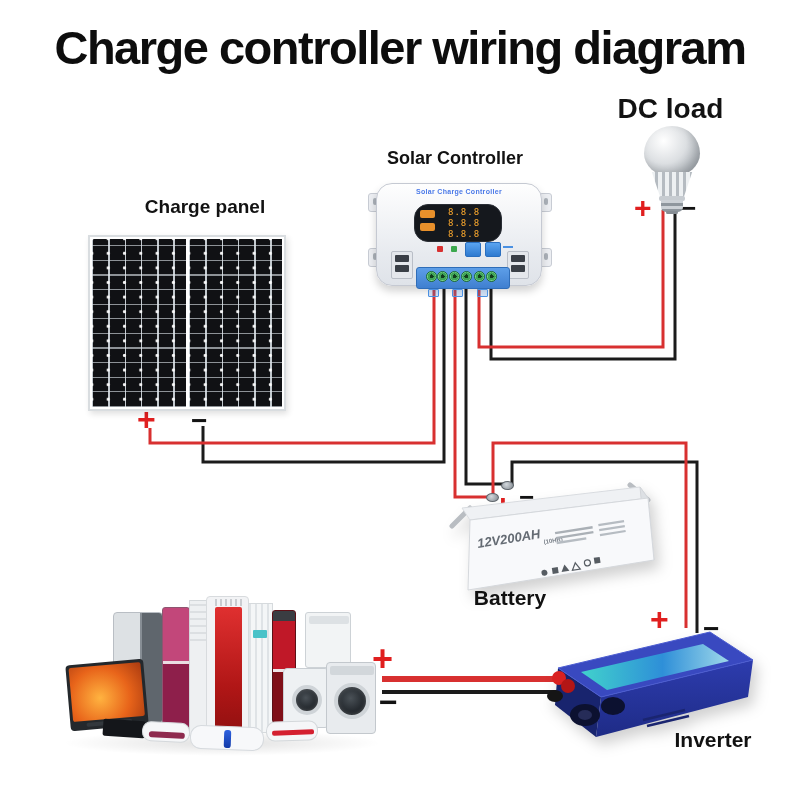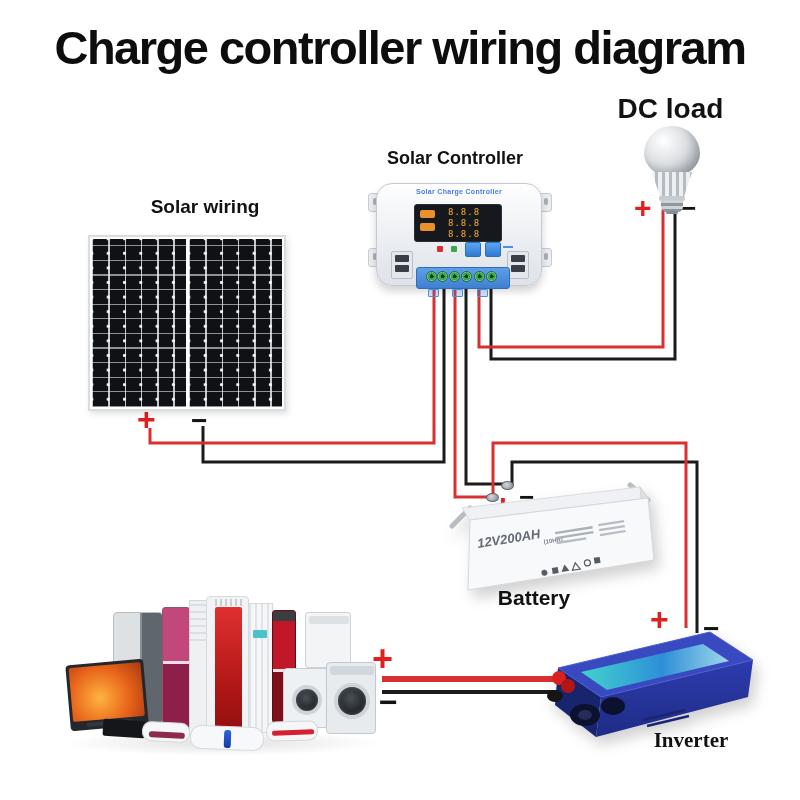--- a/index.html
+++ b/index.html
@@ -38,21 +38,21 @@
   .ctl-body{position:absolute;left:376px;top:183px;width:164px;height:101px;z-index:3;
     background:linear-gradient(180deg,#fefefe,#e7eaef 70%,#dfe3e9);
     border:1px solid #c5c9d2;border-radius:16px;
     box-shadow:0 5px 9px rgba(0,0,0,.18);}
   .ear{position:absolute;width:11px;height:17px;background:#eceef2;border:1px solid #c8ccd4;
     border-radius:3px;z-index:2;}
   .ear i{display:block;width:4px;height:7px;background:#aab0b8;border-radius:2px;margin:4px auto;}
   .ctl-title{position:absolute;left:0;top:4px;width:164px;text-align:center;
     font-size:7px;font-weight:bold;color:#4a79e8;letter-spacing:.3px;}
   .lcd{position:absolute;left:37px;top:20px;width:86px;height:36px;background:#15181d;
-    border-radius:3px;border:1px solid #2a2e35;}
+    border-radius:14px;border:1px solid #2a2e35;}
   .lcd .blk{position:absolute;width:15px;height:8px;background:#ff9d2e;border-radius:2px;opacity:.9;}
   .lcd .row{position:absolute;left:33px;width:50px;color:#ffab2e;
     font-family:"DejaVu Sans Mono",monospace;font-size:9px;line-height:10px;letter-spacing:1px;}
   .led{position:absolute;width:6px;height:6px;border-radius:1px;}
   .btn{position:absolute;width:14px;height:13px;background:linear-gradient(180deg,#5aa4f0,#2f7ad0);
     border:1px solid #2a6fc0;border-radius:2px;}
   .btn-tag{position:absolute;width:10px;height:2px;background:#4a90e2;}
   .usb{position:absolute;width:20px;height:26px;background:#e4e7ec;border:1px solid #b9bec7;
     border-radius:2px;}
   .usb i{display:block;width:14px;height:7px;background:#3a3f47;border-radius:1px;margin:3px auto 0;}
@@ -146,21 +146,21 @@
     <polyline class="wn" points="491,286 491,359 675,359 675,210"></polyline>
     <polyline class="wn" points="512,486 512,462 697,462 697,633"></polyline>
     <line class="wn wthick-n" x1="382" y1="692" x2="580" y2="692"></line>
     <polyline class="wp" points="150,428 150,443 434,443 434,286"></polyline>
     <polyline class="wp" points="455,286 455,497 492,497"></polyline>
     <polyline class="wp" points="479,286 479,347 663,347 663,210"></polyline>
     <polyline class="wp" points="493,497 493,443 686,443 686,628"></polyline>
     <line class="wp wthick-p" x1="382" y1="679" x2="562" y2="679"></line>
   </svg>
 
-  <div class="lbl" style="left:110px;top:196px;width:190px;font-size:19px;">Solar wiring</div>
+  <div class="lbl" style="left:110px;top:196px;width:190px;font-size:19px;">Charge panel</div>
   <div class="solar-frame">
     <div class="pv"></div>
     <div class="pv"></div>
   </div>
   <div class="pm plus" style="left:137px;top:403px;font-size:32px;">+</div>
   <div class="pm minus" style="left:191px;top:407px;font-size:28px;">−</div>
 
   <div class="lbl" style="left:365px;top:148px;width:180px;font-size:18px;">Solar Controller</div>
   <div class="ear" style="left:368px;top:193px;">
       <i></i>
@@ -241,21 +241,21 @@
       <path d="M117 96 l4 7 h-8 z"></path>
       <path d="M128 96 l4 7 h-8 z" fill="none" stroke="#565c62" stroke-width="1.2"></path>
       <circle cx="140" cy="98" r="3" fill="none" stroke="#565c62" stroke-width="1.2"></circle>
       <rect x="147" y="94" width="6" height="6"></rect>
     </g>
   </svg>
   <div class="batt-term" style="left:486px;top:493px;"></div>
   <div class="batt-term" style="left:501px;top:481px;"></div>
   <div class="pm plus" style="left:493px;top:489px;font-size:34px;">+</div>
   <div class="pm minus" style="left:519px;top:484px;font-size:26px;">−</div>
-  <div class="lbl" style="left:444px;top:586px;width:180px;font-size:21px;">Battery</div>
+  <div class="lbl" style="left:420px;top:586px;width:180px;font-size:21px;">Battery</div>
 
   <svg class="dev-svg shadowed" style="left:545px;top:620px;" width="230" height="130" viewBox="0 0 230 130">
     <defs>
       <linearGradient id="tealgrad" x1="0" y1="0" x2="1" y2="0">
         <stop offset="0" stop-color="#41d2cc"></stop>
         <stop offset="0.55" stop-color="#2e8fd8"></stop>
         <stop offset="1" stop-color="#9fd8ea"></stop>
       </linearGradient>
       <linearGradient id="frontgrad" x1="0" y1="0" x2="0" y2="1">
         <stop offset="0" stop-color="#2d3cae"></stop>
@@ -270,21 +270,21 @@
     <ellipse cx="68" cy="86" rx="12" ry="9" fill="#0c1130"></ellipse>
     <ellipse cx="40" cy="95" rx="7" ry="5" fill="#262c58"></ellipse>
     <line x1="98" y1="100" x2="140" y2="90" stroke="#1a2570" stroke-width="2.5"></line>
     <line x1="102" y1="106" x2="144" y2="96" stroke="#1a2570" stroke-width="2.5"></line>
     <ellipse cx="10" cy="76" rx="8" ry="6" fill="#151515"></ellipse>
     <circle cx="14" cy="58" r="7" fill="#d92121"></circle>
     <circle cx="23" cy="66" r="7" fill="#b31616"></circle>
   </svg>
   <div class="pm plus" style="left:650px;top:603px;font-size:32px;">+</div>
   <div class="pm minus" style="left:703px;top:615px;font-size:28px;">−</div>
-  <div class="lbl" style="left:605px;top:728px;width:172px;font-size:21px;font-family:Liberation Serif, serif;">Inverter</div>
+  <div class="lbl" style="left:627px;top:728px;width:172px;font-size:21px;">Inverter</div>
 
   <div class="ac-shadow"></div>
   <div class="ac fr-gray"></div>
   <div class="ac fr-maroon"></div>
   <div class="ac cab-w1"></div>
   <div class="ac ac-tower">
     <div class="grille"></div>
     <div class="red"></div>
   </div>
   <div class="ac tower-w2">

